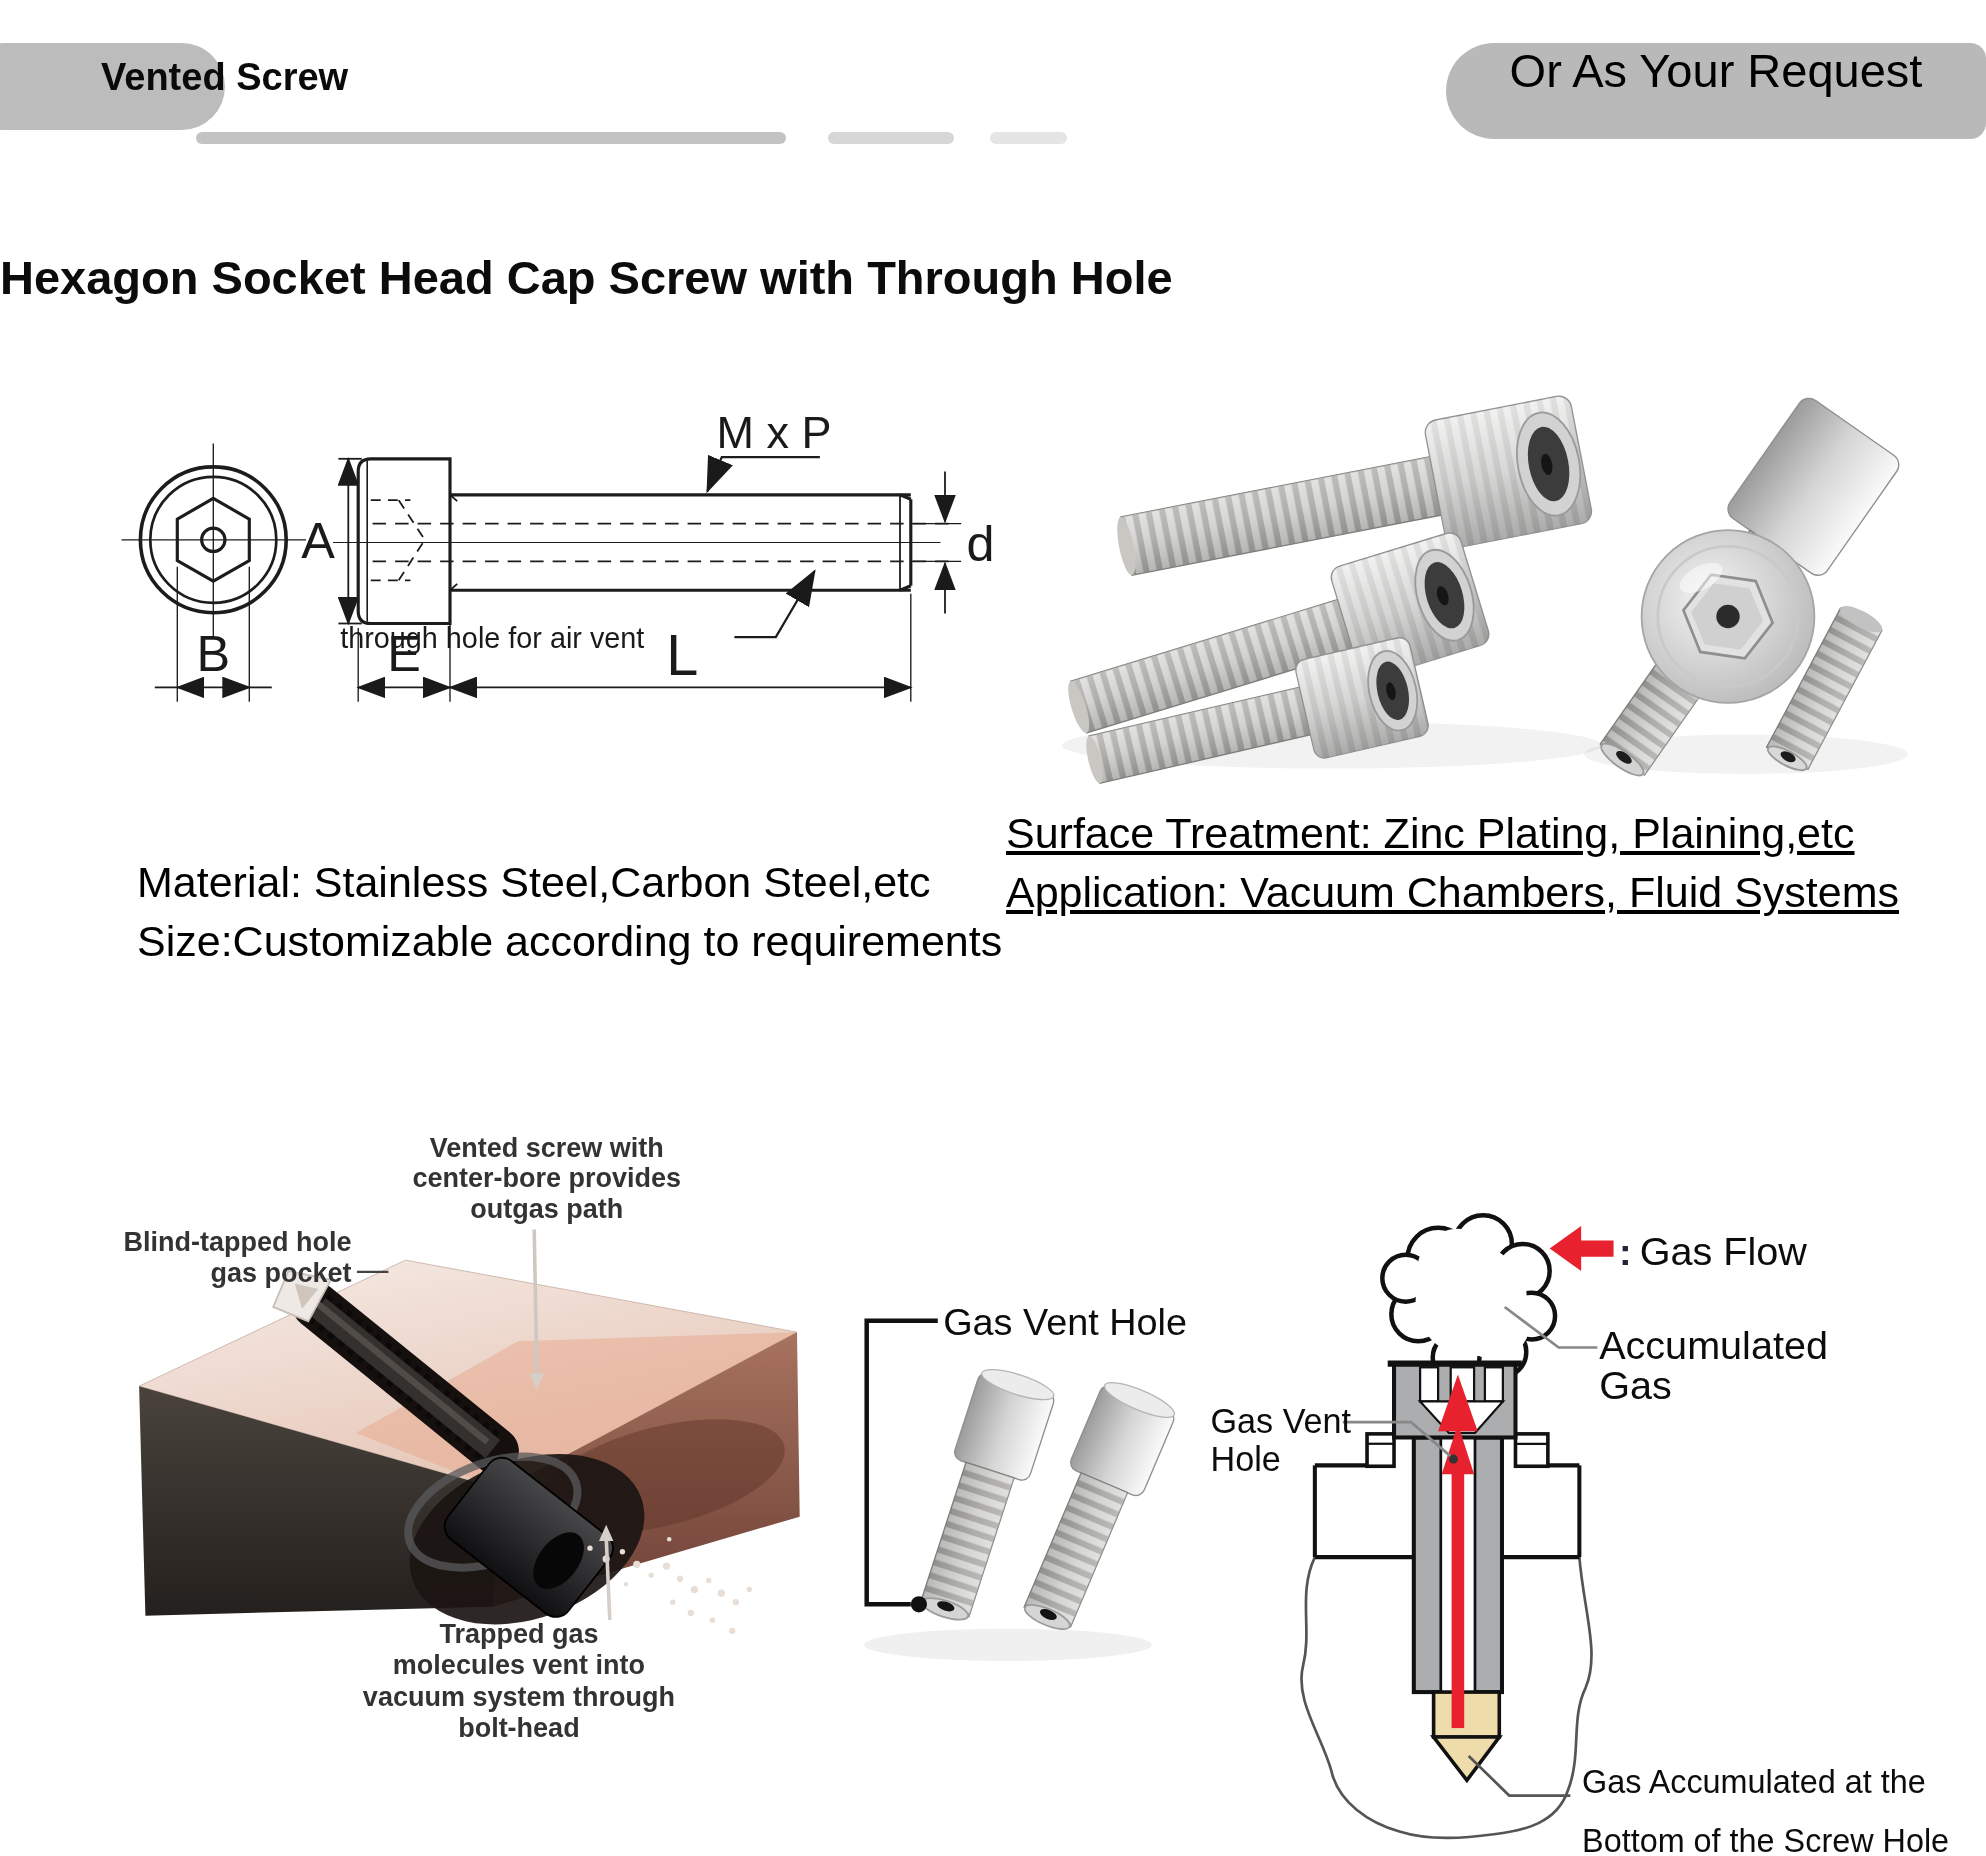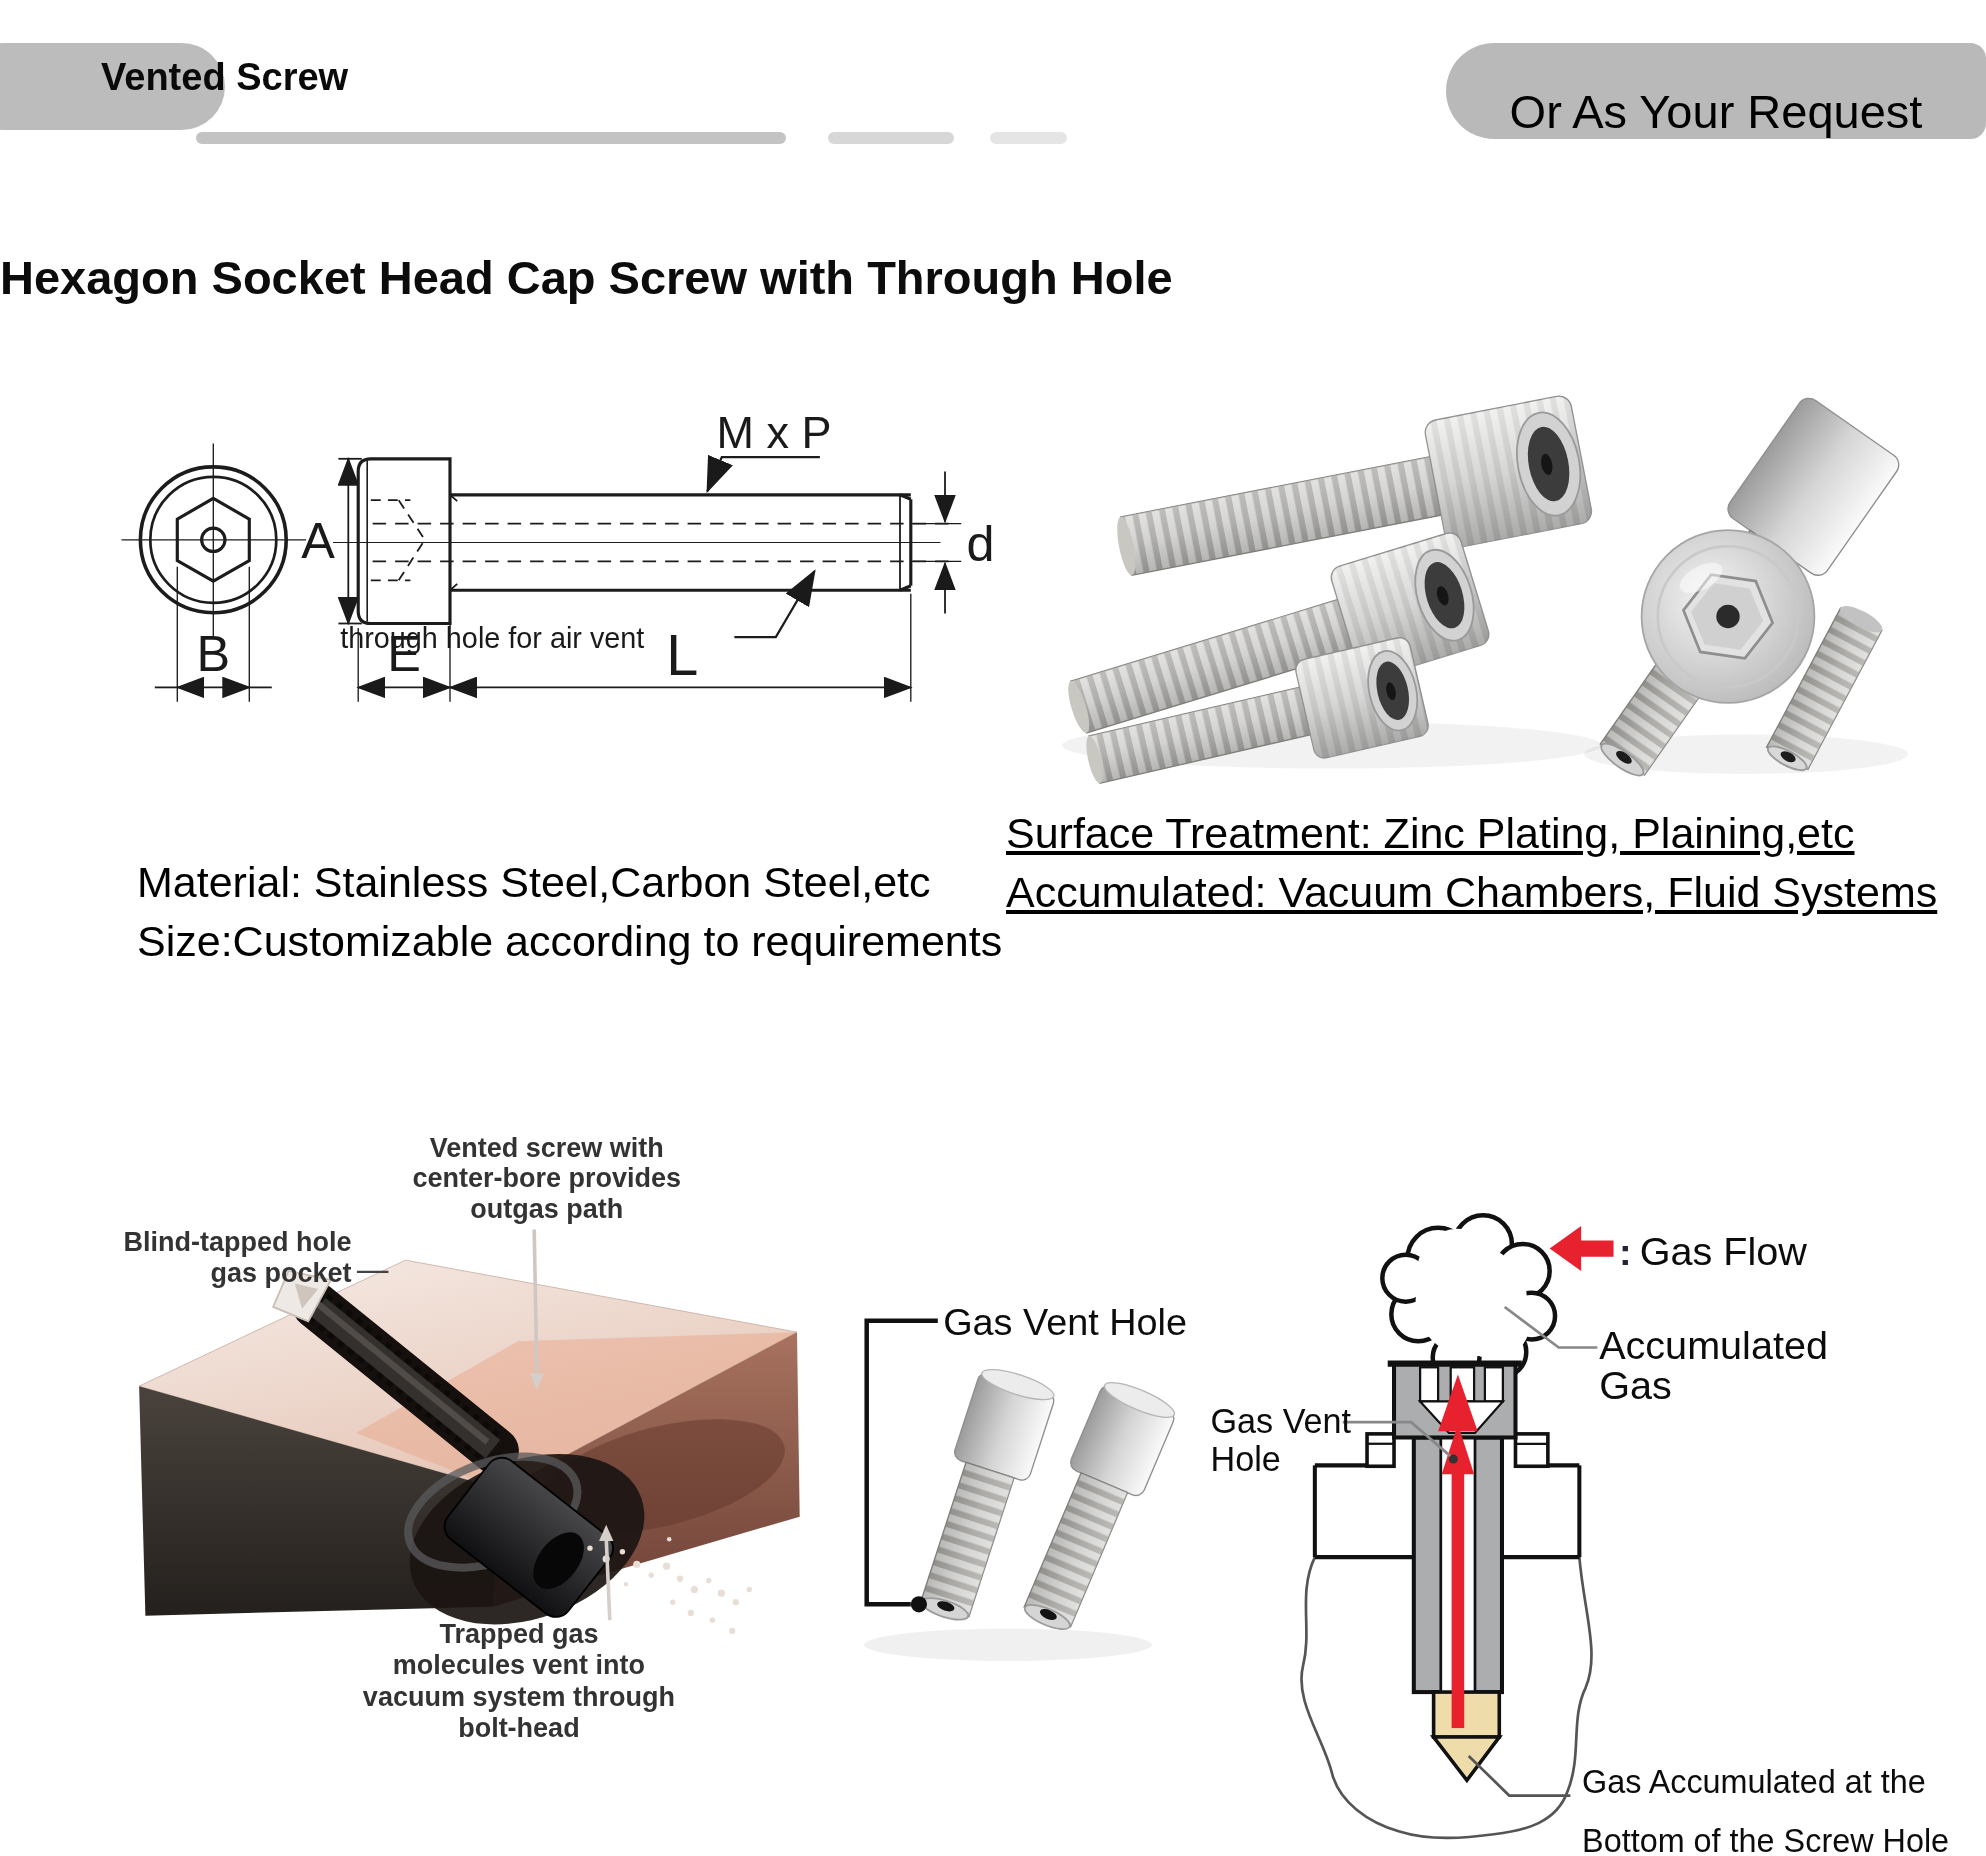--- a/index.html
+++ b/index.html
@@ -6,21 +6,21 @@
   body{width:1986px;height:1857px;position:relative;overflow:hidden;
        font-family:"Liberation Sans", sans-serif;color:#111;}
   .abs{position:absolute;}
   #pill-left{left:-21.6px;top:43px;width:247px;height:87px;background:#bcbcbc;
     border-radius:27px 45px 45px 27px;}
   #hdr-title{left:101px;top:56px;font-size:38px;font-weight:bold;color:#0a0a0a;white-space:nowrap;}
   #hdr-bar{left:196px;top:132px;width:590px;height:11.7px;background:#c3c3c3;border-radius:6.3px;}
   #hdr-dash1{left:828px;top:132px;width:126px;height:11.7px;background:#d7d7d7;border-radius:6.3px;}
   #hdr-dash2{left:990px;top:132px;width:77px;height:11.7px;background:#e5e5e5;border-radius:6.3px;}
   #pill-right{left:1446px;top:43px;right:0;height:96px;background:#b9b9b9;
-    border-radius:49px 16px 16px 49px;display:flex;align-items:flex-end;justify-content:center;
+    border-radius:49px 16px 16px 49px;display:flex;align-items:flex-start;justify-content:center;
     font-size:47px;color:#000;}
   #main-title{left:0;top:250px;width:1986px;text-align:left;font-size:47px;font-weight:bold;color:#0c0c0c;}
   .spec{font-size:43px;line-height:59px;color:#000000;white-space:nowrap;}
   #spec-left{left:137px;top:853px;}
   #spec-right{left:1006px;top:804px;text-decoration:underline;}
   svg{position:absolute;overflow:visible;}
   text{font-family:"Liberation Sans", sans-serif;}
   .dimtxt{font-size:56px;fill:#1a1a1a;}
   .lbl{font-size:30px;font-weight:600;fill:#333;}
 </style>
@@ -191,21 +191,21 @@
     <ellipse cx="173" cy="0" rx="5" ry="9" fill="#1c1c1c"></ellipse>
   </g>
 </svg>
 
 <div class="abs spec" id="spec-left">
   <div>Material: Stainless Steel,Carbon Steel,etc</div>
   <div>Size:Customizable according to requirements</div>
 </div>
 <div class="abs spec" id="spec-right">
   <div>Surface Treatment: Zinc Plating, Plaining,etc</div>
-  <div>Accumulated: Vacuum Chambers, Fluid Systems</div>
+  <div>Application: Vacuum Chambers, Fluid Systems</div>
 </div>
 
 <svg id="block" viewBox="0 0 810 723" style="left:86px;top:1116px;width:729px;height:651px">
   <defs>
     <linearGradient id="topg" x1="0" y1="0" x2=".6" y2="1">
       <stop offset="0" stop-color="#f6ece7"></stop>
         <stop offset="1" stop-color="#e5c4b4"></stop>
     </linearGradient>
     <linearGradient id="dkg" x1="0" y1="0" x2="0" y2="1">
       <stop offset="0" stop-color="#4a433d"></stop>

